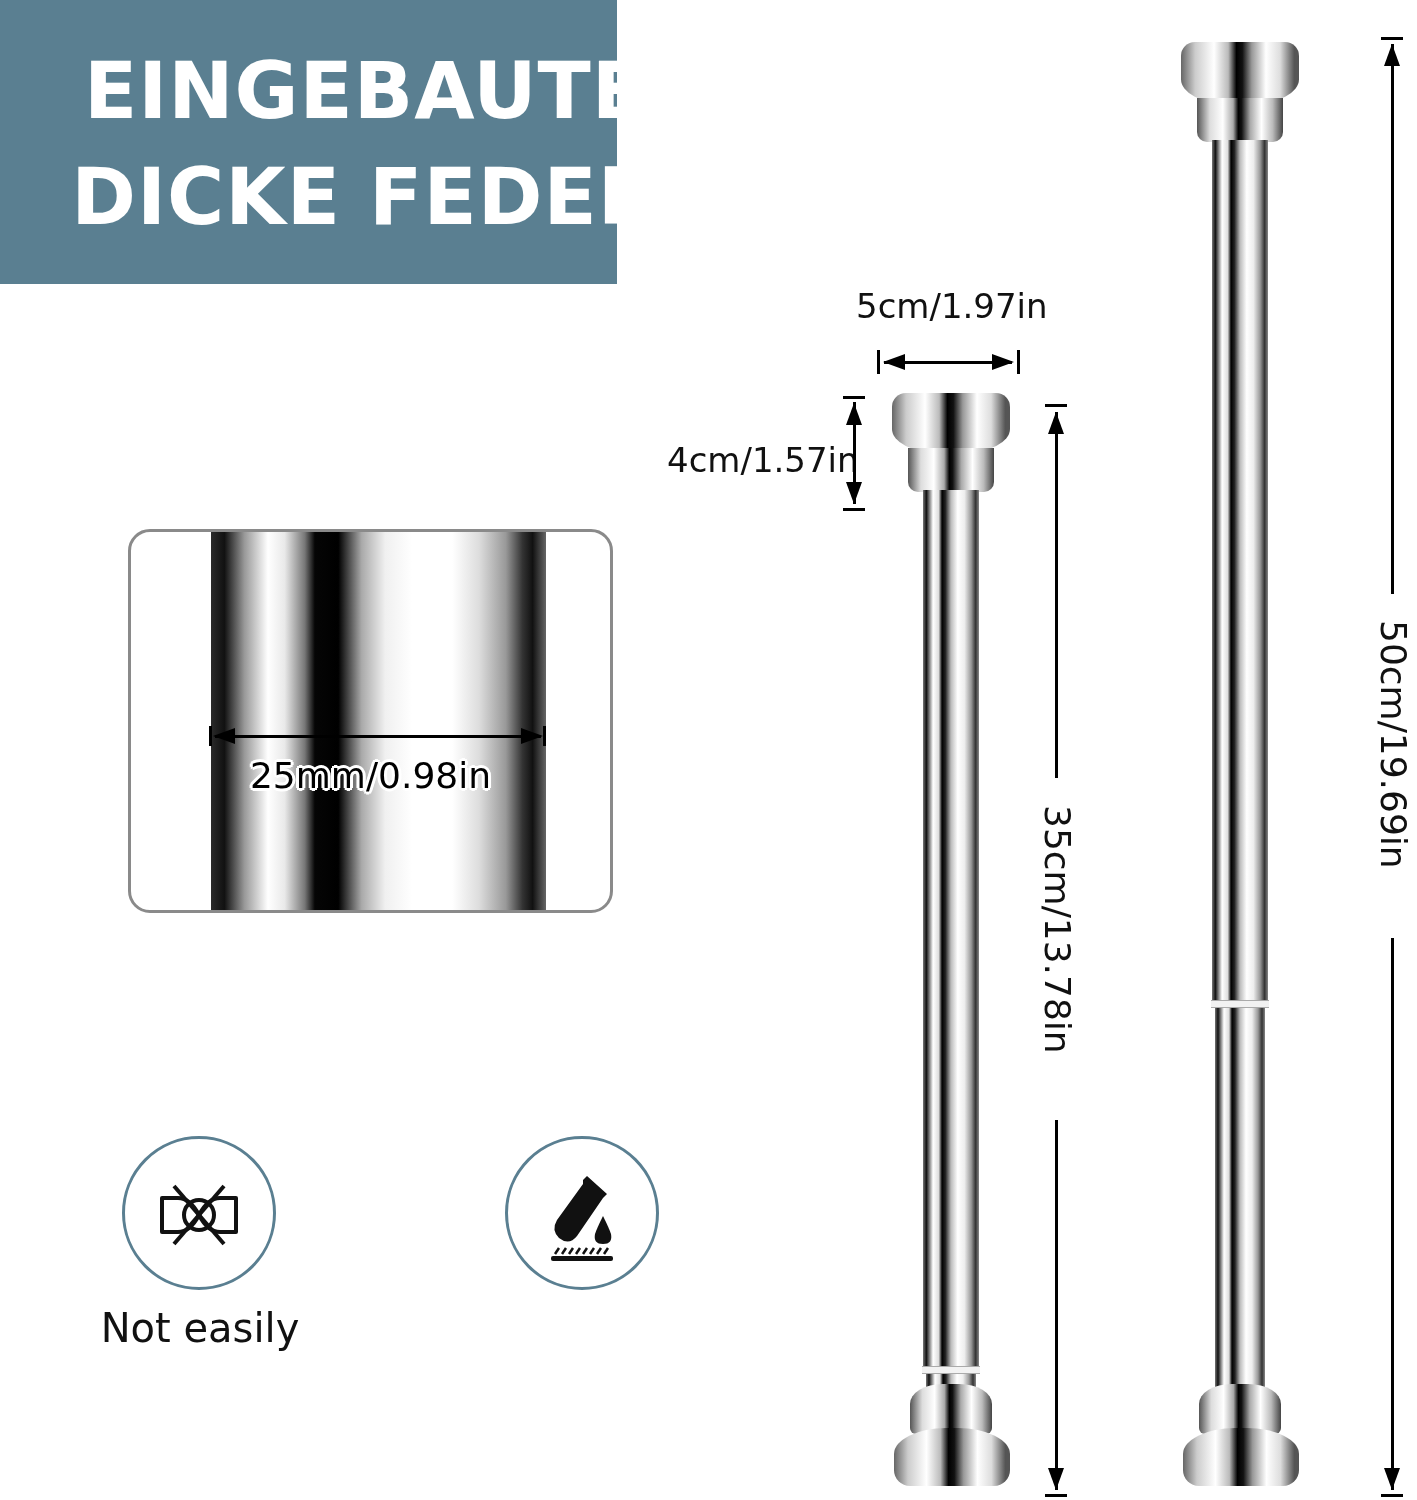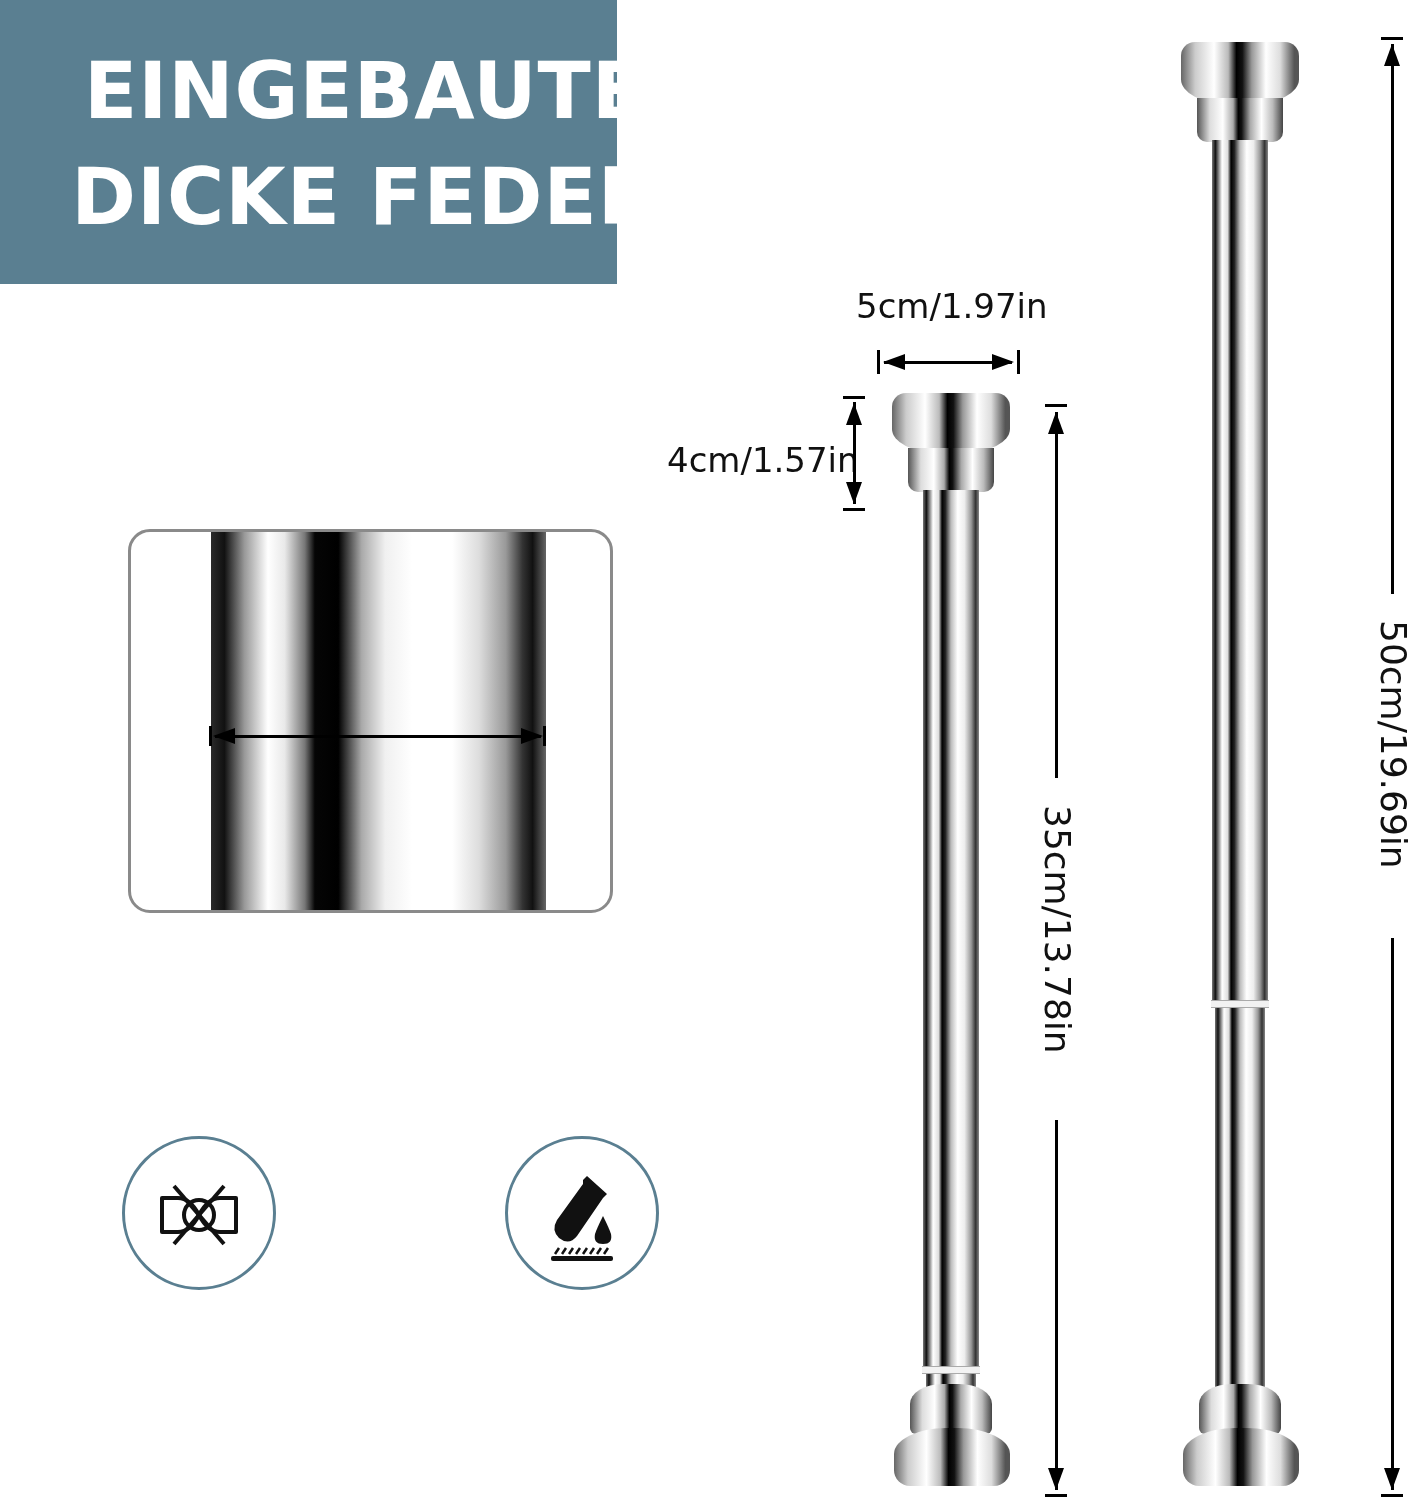--- a/index.html
+++ b/index.html
@@ -64,20 +64,21 @@
   <div class="banner-line l2">DICKE FEDER</div>
 </div>
 
 <div class="abs closeup">
   <div class="closeup-rod"></div>
   <div class="tick-v" style="left:78px; top:194px; height:20px;"></div>
   <div class="tick-v" style="left:412px; top:194px; height:20px;"></div>
   <div class="dim-h" style="left:84px; top:203px; width:326px;"></div>
   <div class="arrow-l" style="left:82px; top:196px;"></div>
   <div class="arrow-r" style="left:390px; top:196px;"></div>
+  <div class="closeup-label">25mm/0.98in</div>
 </div>
 
 <div class="dim-label" style="left:856px; top:286px;">5cm/1.97in</div>
 <div class="tick-v" style="left:877px; top:350px; height:24px;"></div>
 <div class="tick-v" style="left:1017px; top:350px; height:24px;"></div>
 <div class="dim-h" style="left:884px; top:361px; width:128px;"></div>
 <div class="arrow-l" style="left:883px; top:354px;"></div>
 <div class="arrow-r" style="left:992px; top:354px;"></div>
 
 <div class="dim-label" style="left:642px; top:440px;margin-left:25px;">4cm/1.57in</div>
@@ -127,20 +128,21 @@
   <svg width="154" height="154" viewBox="0 0 154 154" style="position:absolute; left:-3px; top:-3px;">
     <g fill="none" stroke="#111" stroke-width="4" stroke-linejoin="round">
       <path d="M40 62 L40 96 L56 96 Q68 96 77 79 Q86 62 98 62 L114 62 L114 96 L98 96 Q86 96 77 79 Q68 62 56 62 Z"></path>
       <circle cx="77" cy="79" r="15"></circle>
       <line x1="52" y1="50" x2="102" y2="108"></line>
       <line x1="102" y1="50" x2="52" y2="108"></line>
     </g>
   </svg>
 </div>
 <div class="feature-text" style="left:60px; top:1302px; width:280px;">
+  <div>Not easily</div>
 </div>
 
 <div class="feature-circle" style="left:505px; top:1136px;">
   <svg width="154" height="154" viewBox="0 0 154 154" style="position:absolute; left:-3px; top:-3px;">
     <g fill="#111">
       <path d="M82 40 L102 58 L98 62 L72 100 Q64 110 54 102 Q46 94 52 84 L78 48 L78 44 Z"></path>
       <path d="M98 80 Q104 92 106 98 Q108 108 98 108 Q88 108 90 98 Q92 92 98 80 Z"></path>
       <rect x="46" y="120" width="62" height="5" rx="2"></rect>
     </g>
     <g stroke="#111" stroke-width="2.5">

